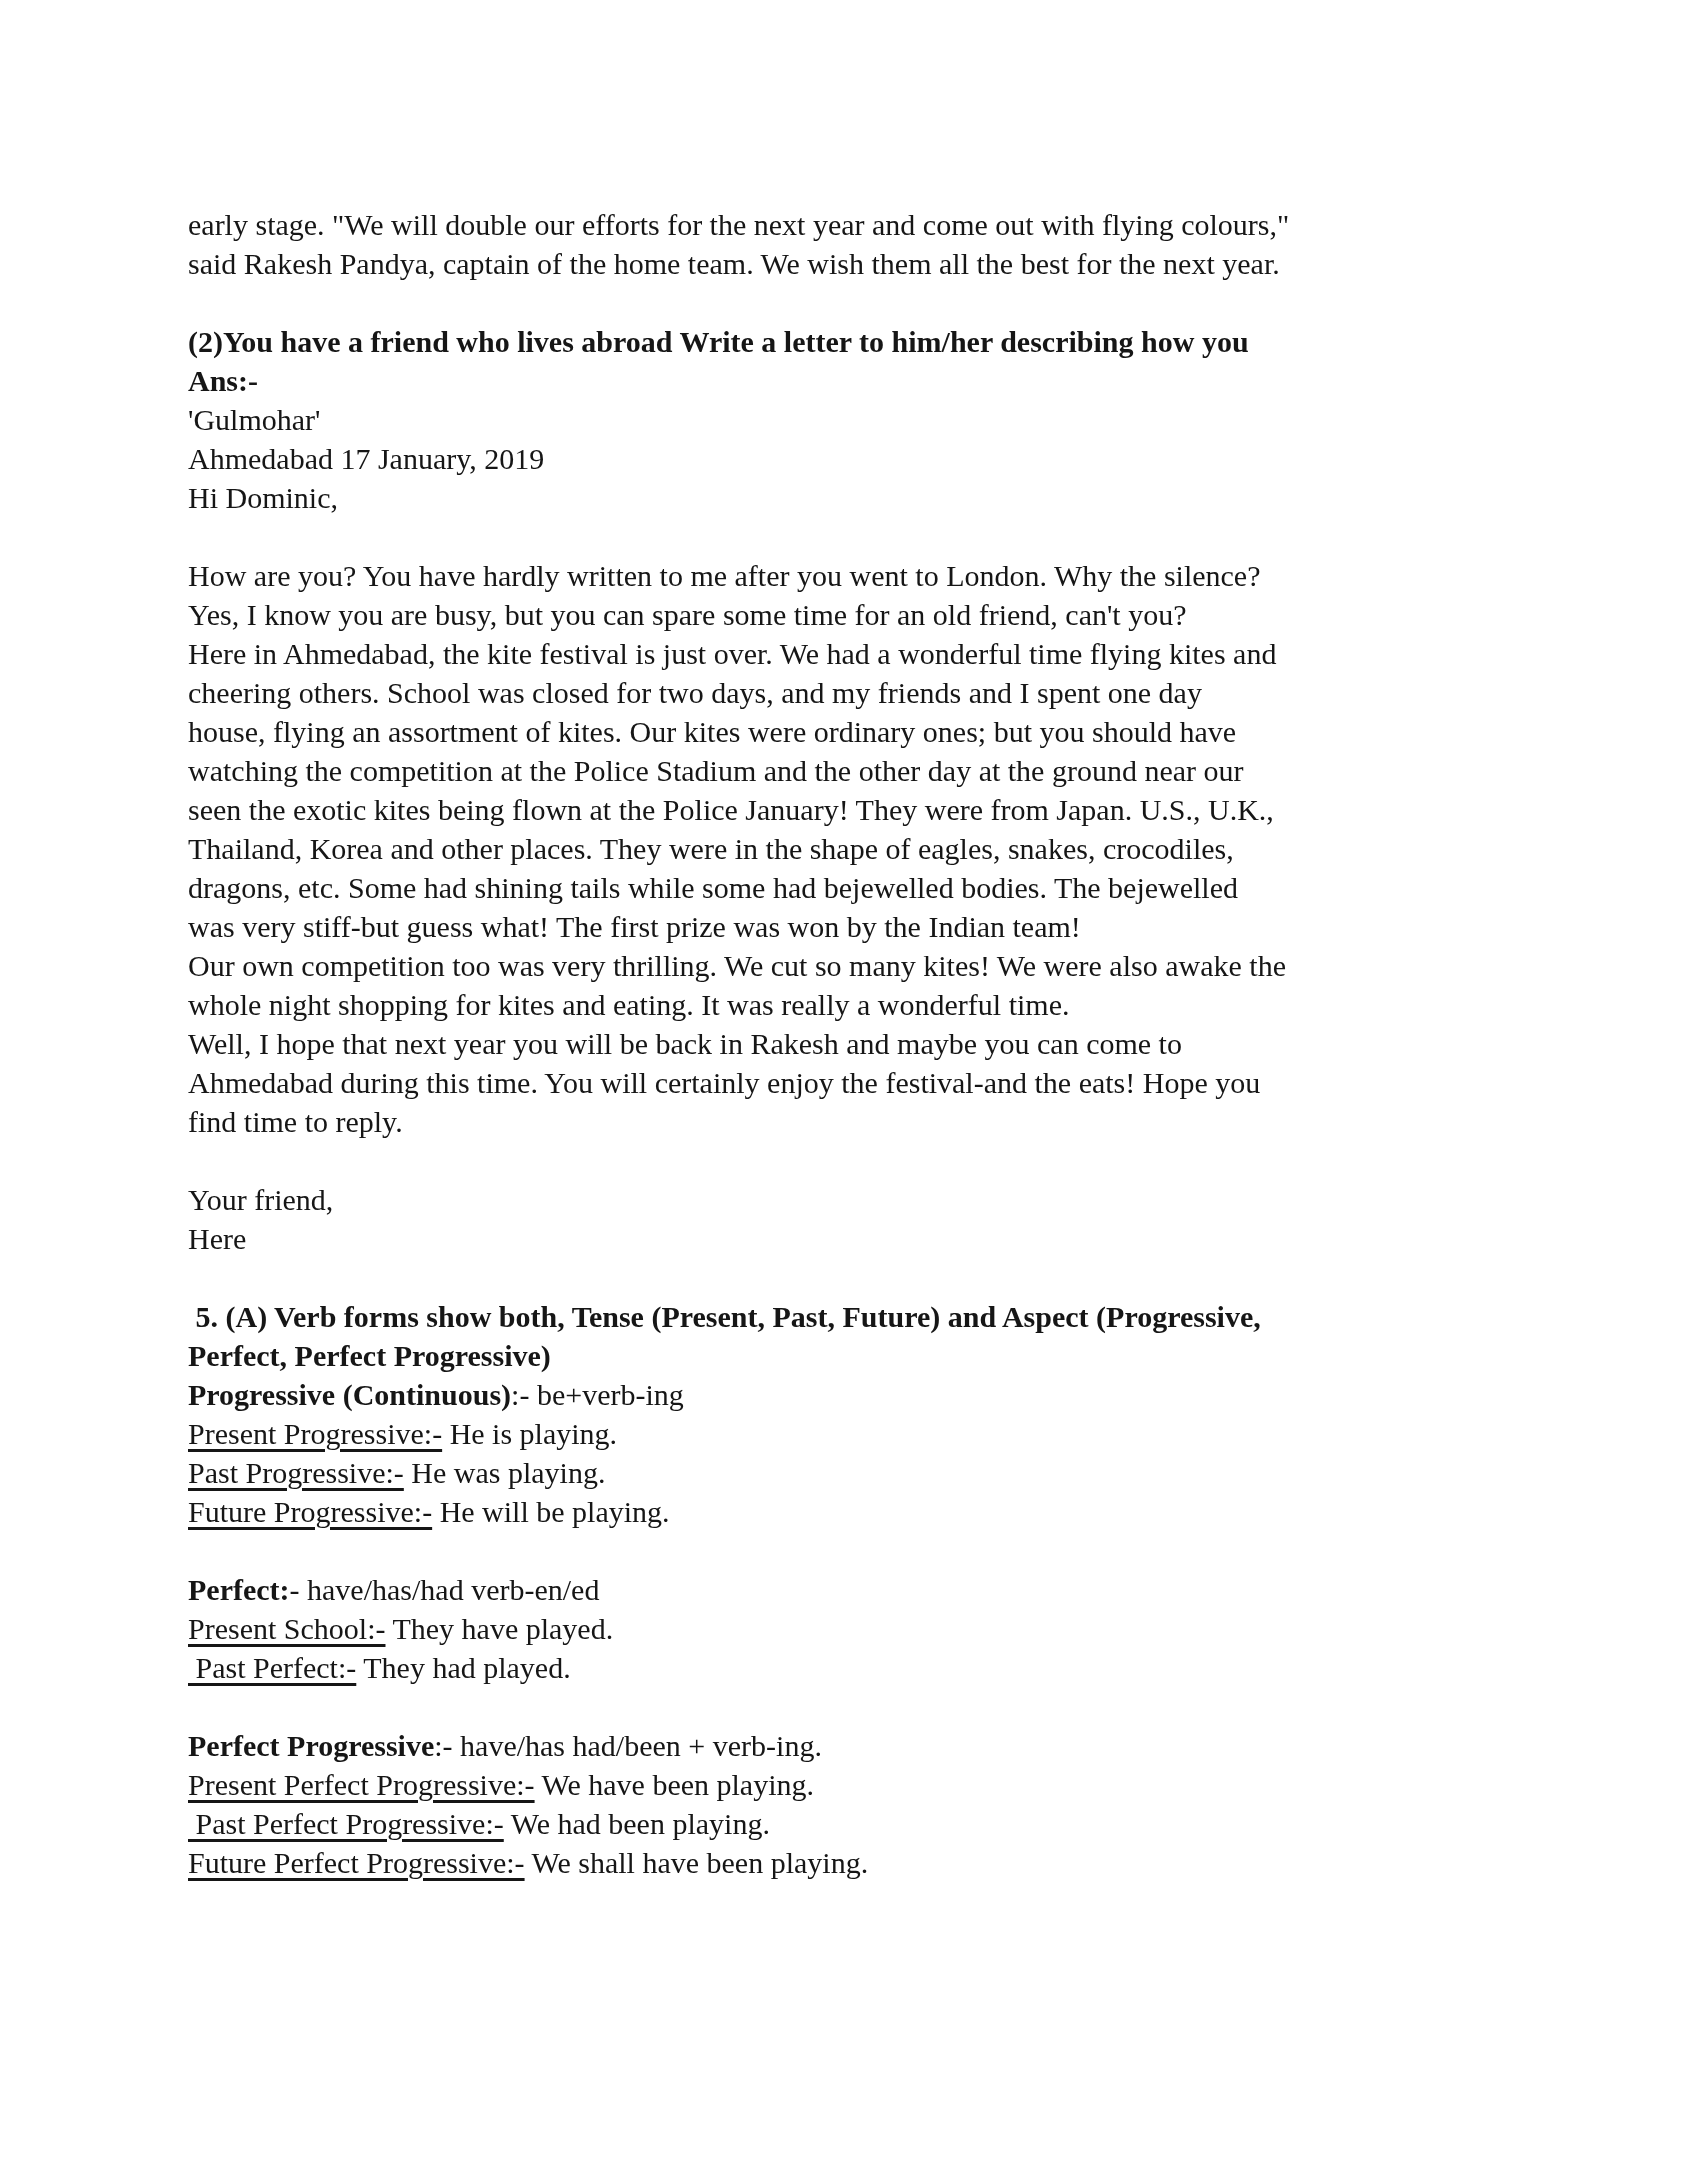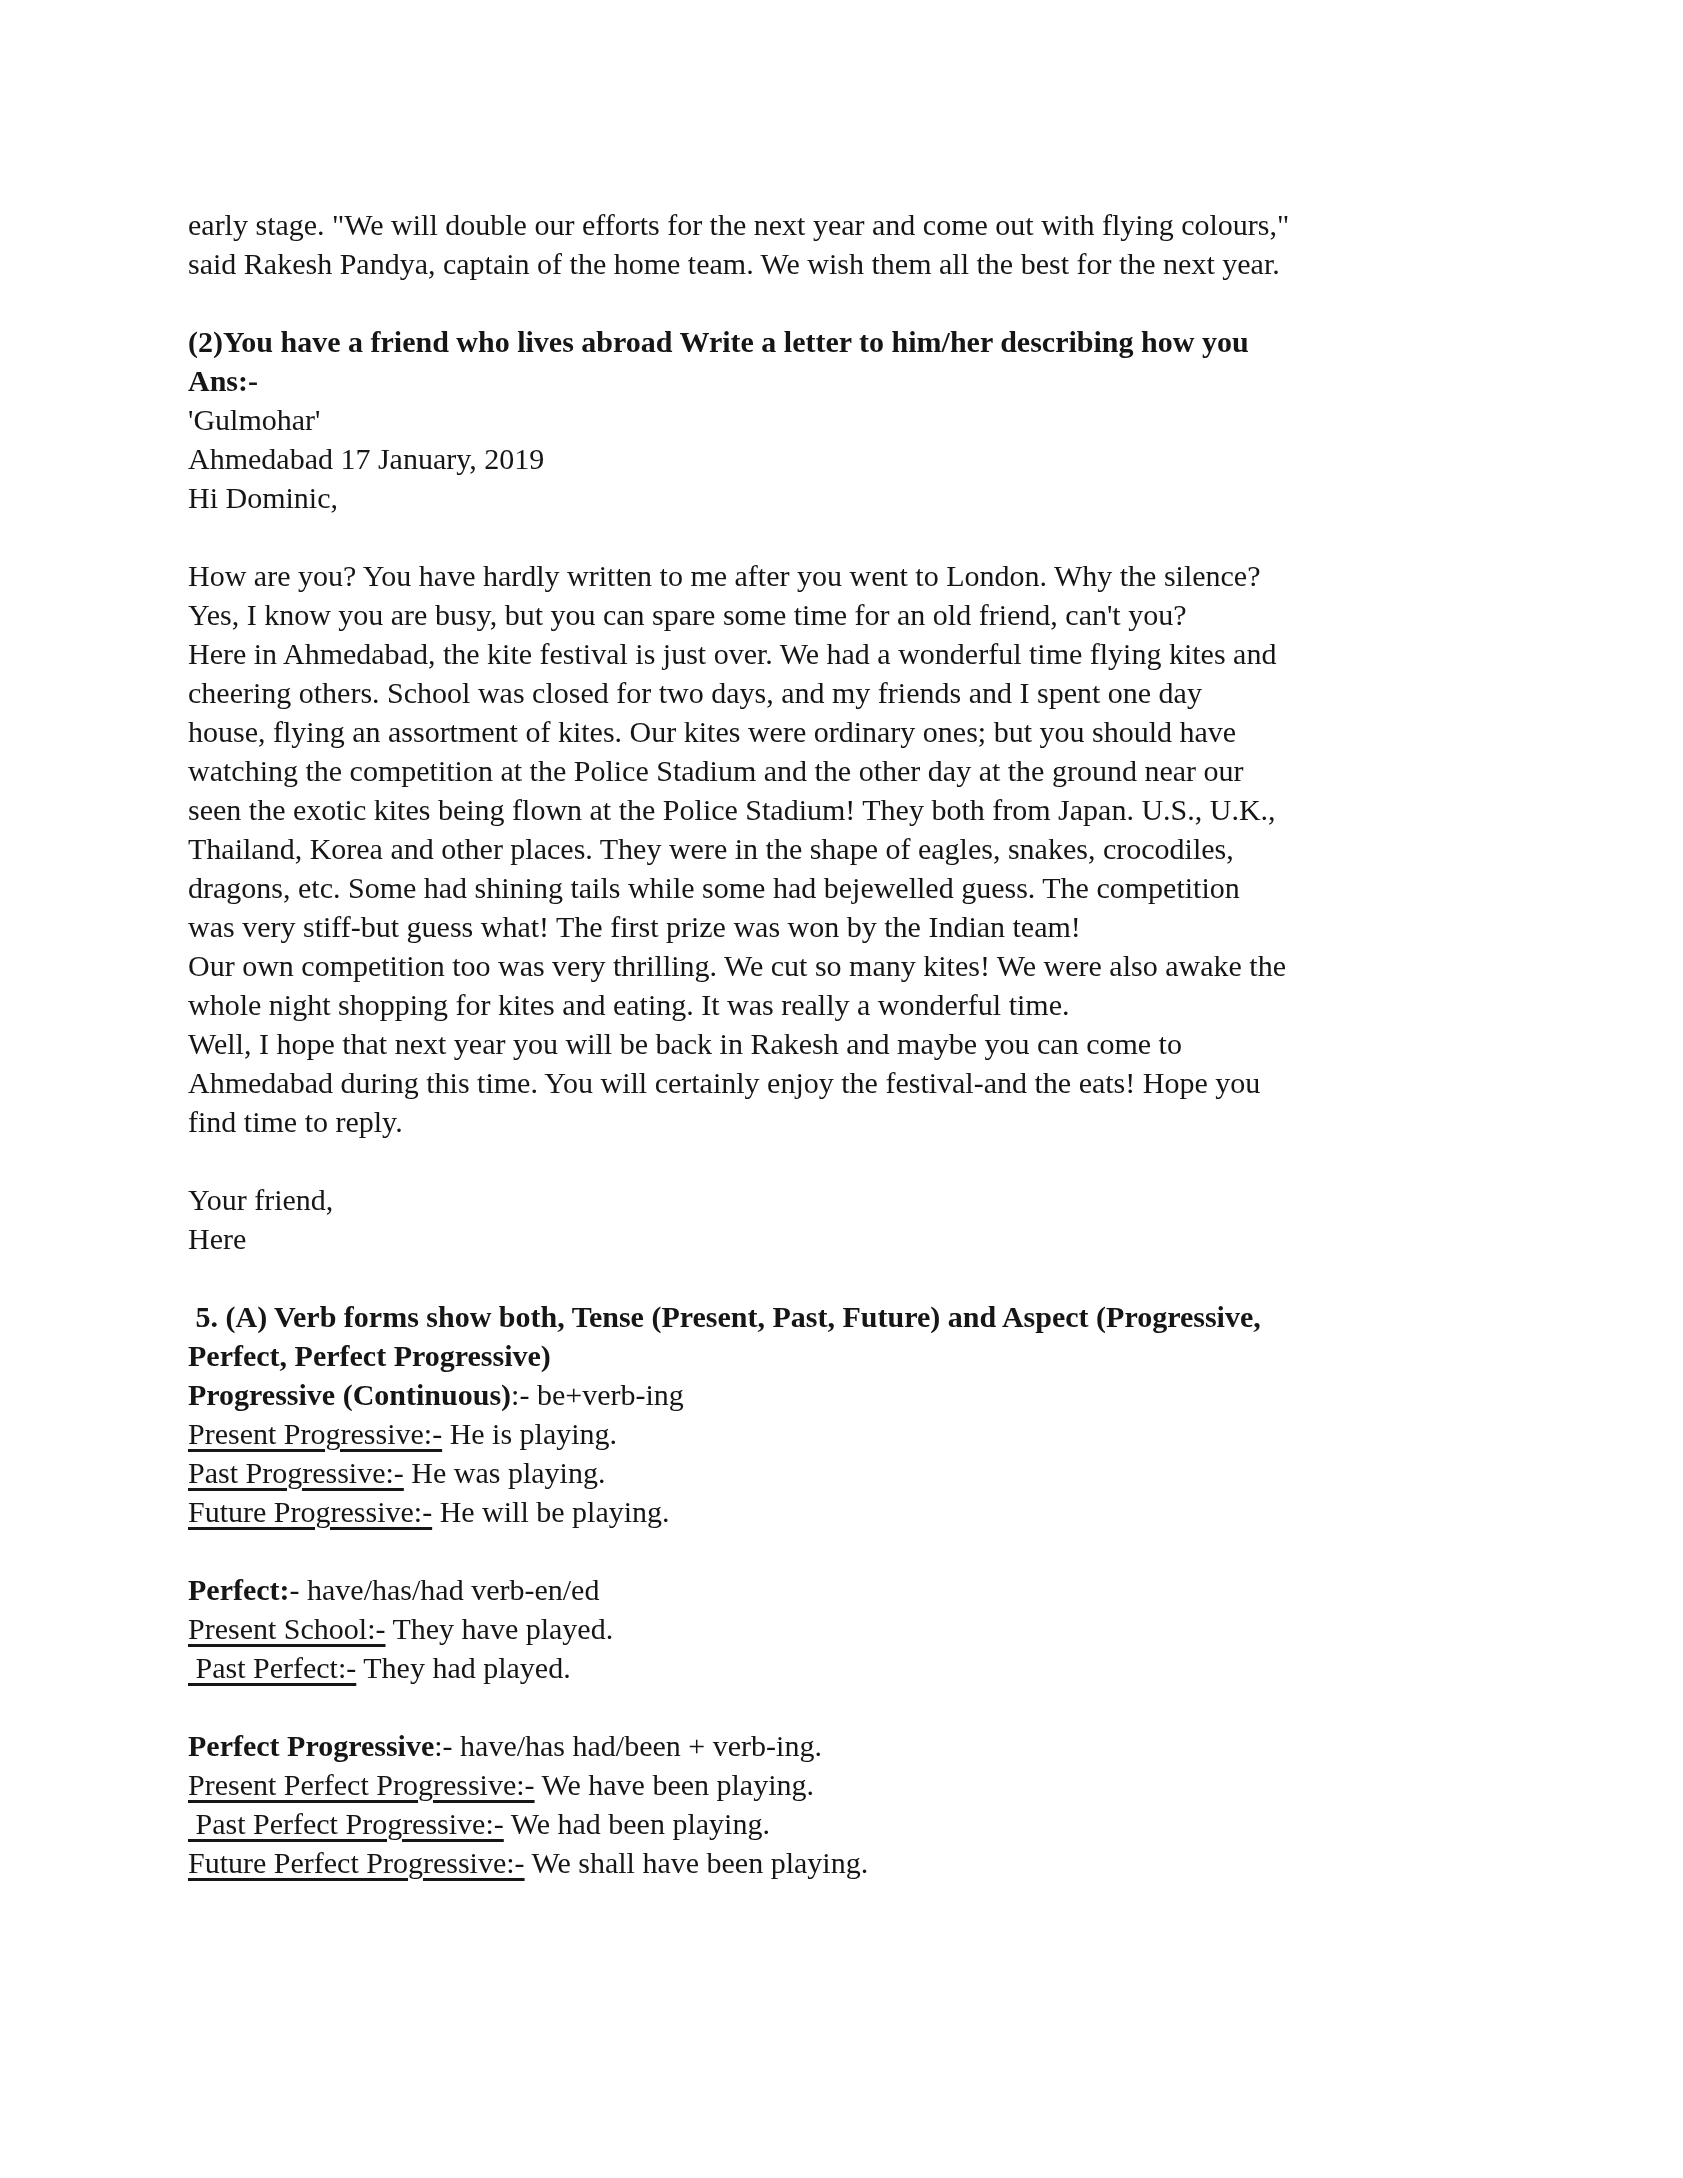--- a/index.html
+++ b/index.html
@@ -56,23 +56,23 @@
     <div class="ln">Hi Dominic,</div>
 
     <div class="ln blank"></div>
 
     <div class="ln">How are you? You have hardly written to me after you went to London. Why the silence?</div>
     <div class="ln">Yes, I know you are busy, but you can spare some time for an old friend, can't you?</div>
     <div class="ln">Here in Ahmedabad, the kite festival is just over. We had a wonderful time flying kites and</div>
     <div class="ln">cheering others. School was closed for two days, and my friends and I spent one day</div>
     <div class="ln">house, flying an assortment of kites. Our kites were ordinary ones; but you should have</div>
     <div class="ln">watching the competition at the Police Stadium and the other day at the ground near our</div>
-    <div class="ln">seen the exotic kites being flown at the Police Stadium! They both from Japan. U.S., U.K.,</div>
+    <div class="ln">seen the exotic kites being flown at the Police January! They were from Japan. U.S., U.K.,</div>
     <div class="ln">Thailand, Korea and other places. They were in the shape of eagles, snakes, crocodiles,</div>
-    <div class="ln">dragons, etc. Some had shining tails while some had bejewelled guess. The competition</div>
+    <div class="ln">dragons, etc. Some had shining tails while some had bejewelled bodies. The bejewelled</div>
     <div class="ln">was very stiff-but guess what! The first prize was won by the Indian team!</div>
     <div class="ln">Our own competition too was very thrilling. We cut so many kites! We were also awake the</div>
     <div class="ln">whole night shopping for kites and eating. It was really a wonderful time.</div>
     <div class="ln">Well, I hope that next year you will be back in Rakesh and maybe you can come to</div>
     <div class="ln">Ahmedabad during this time. You will certainly enjoy the festival-and the eats! Hope you</div>
     <div class="ln">find time to reply.</div>
 
     <div class="ln blank"></div>
 
     <div class="ln">Your friend,</div>

